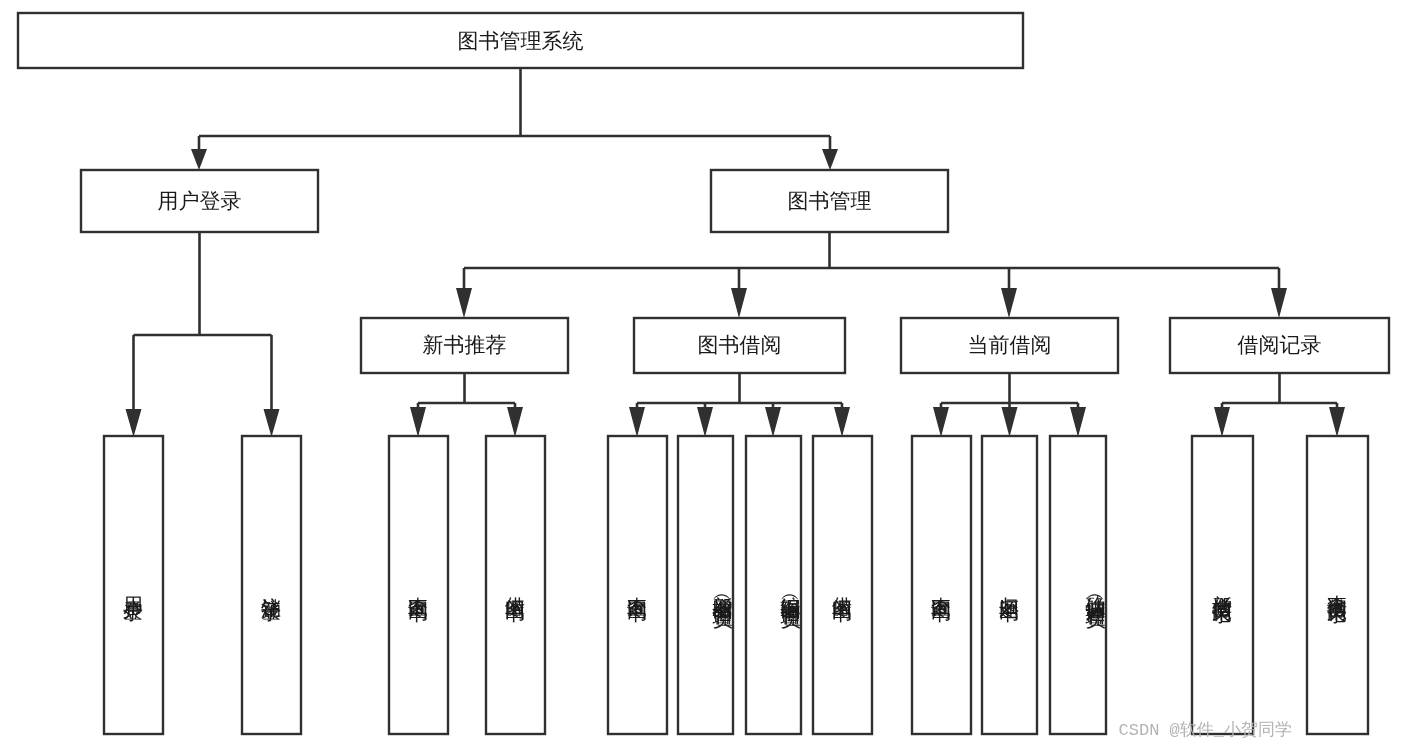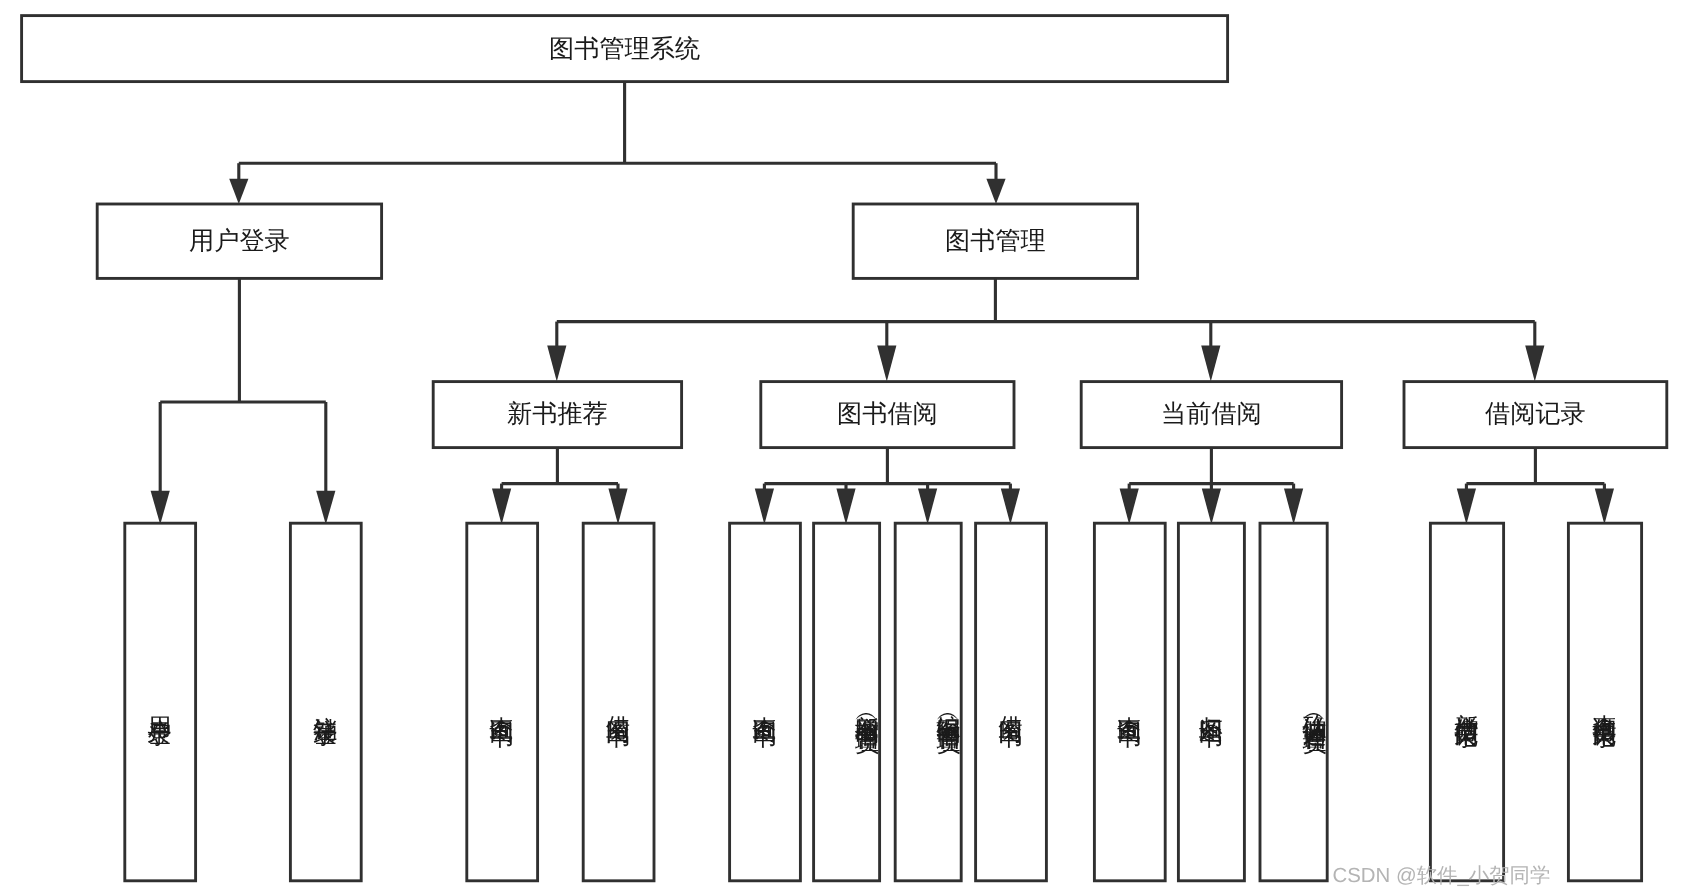--- a/index.html
+++ b/index.html
@@ -61,21 +61,21 @@
     letter-spacing: 2px;
     white-space: nowrap;
     text-align: center;
     pointer-events: none;
     user-select: none;
   }
   .watermark {
     position: absolute;
     right: 8px;
     bottom: 6px;
-    font-family: Liberation Sans, sans-serif;
+    font-family: Liberation Mono, monospace;
     font-size: 17px;
     color: #b4b4b4;
     white-space: nowrap;
     user-select: none;
   }
 </style>
 </head>
 <body>
 
 <div id="diagram-root">

